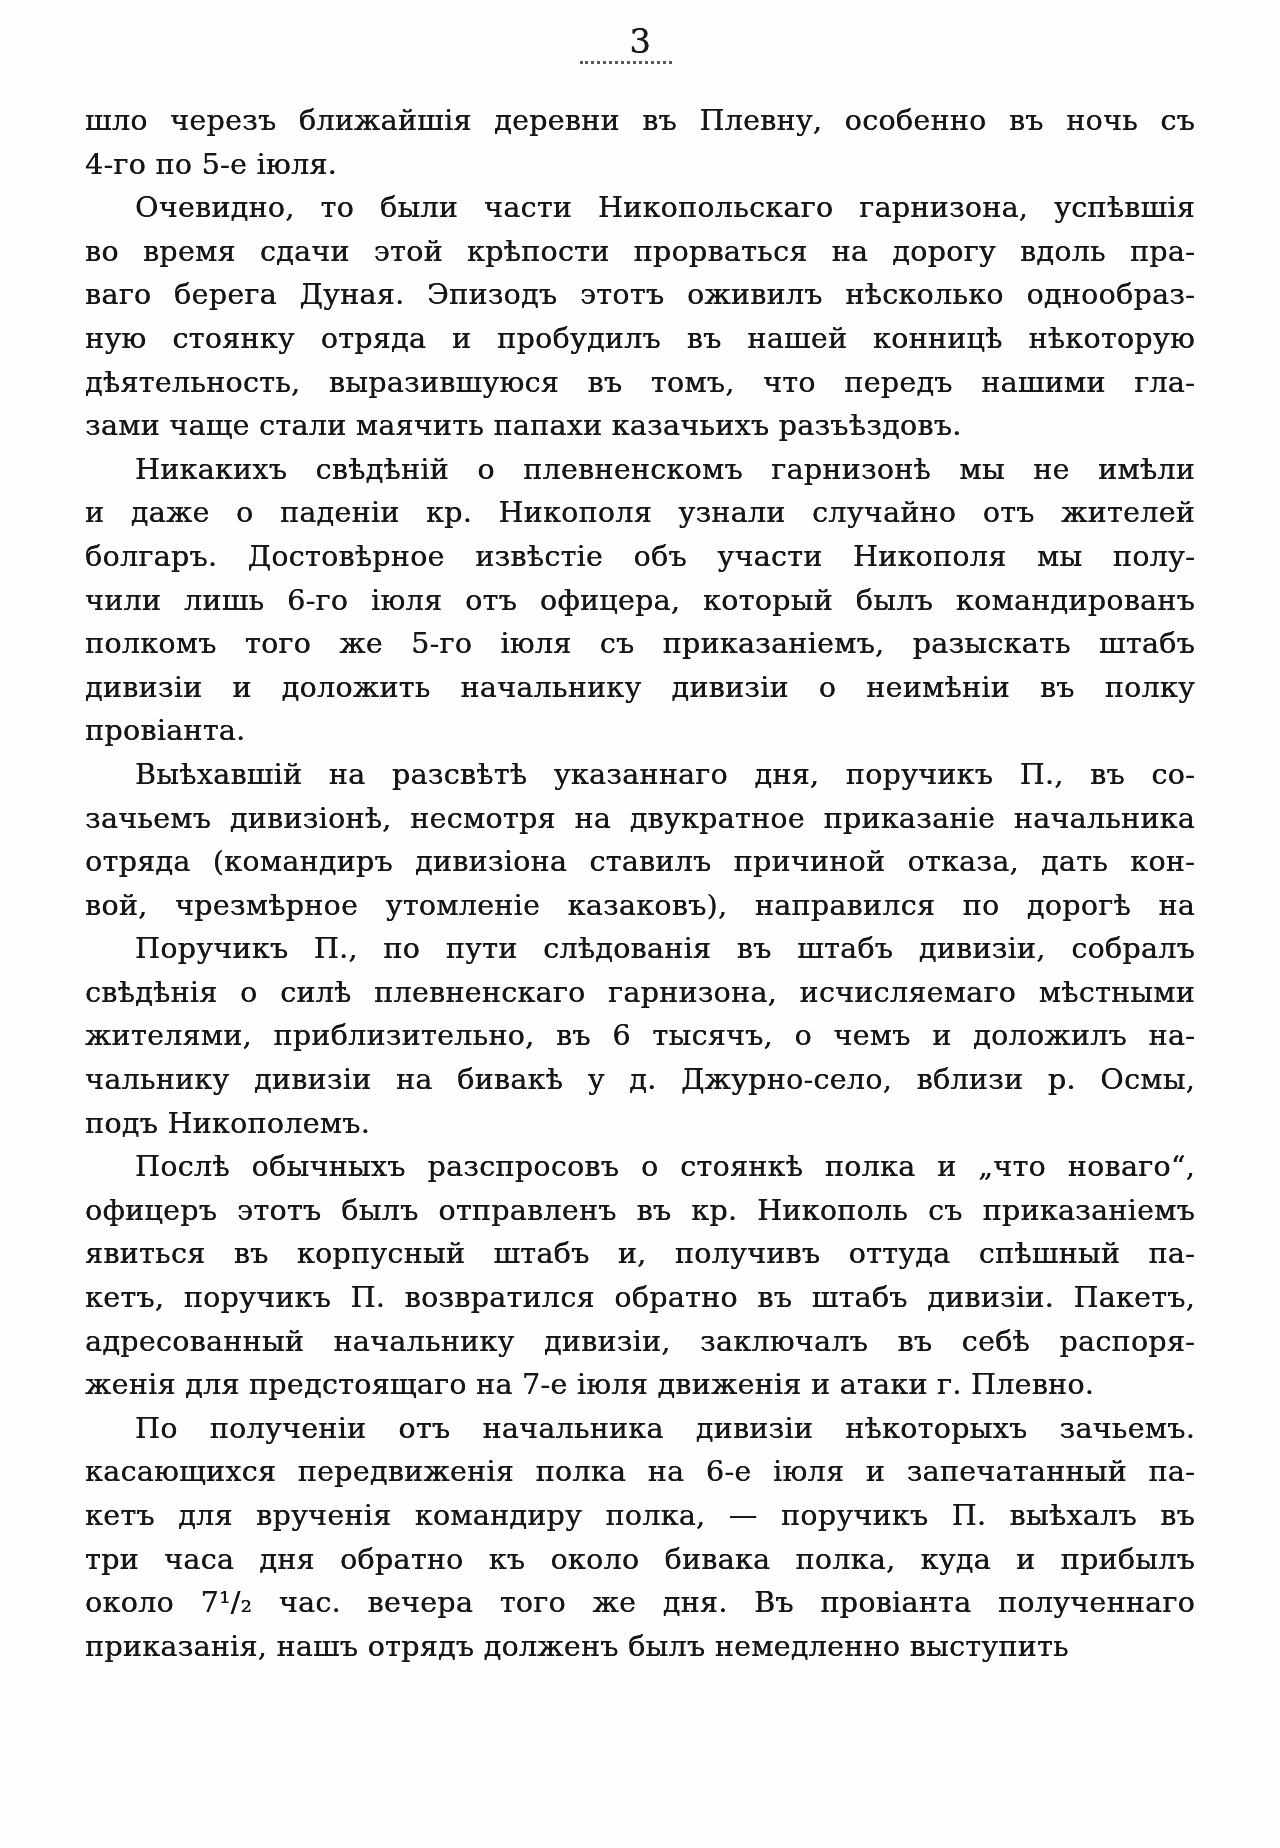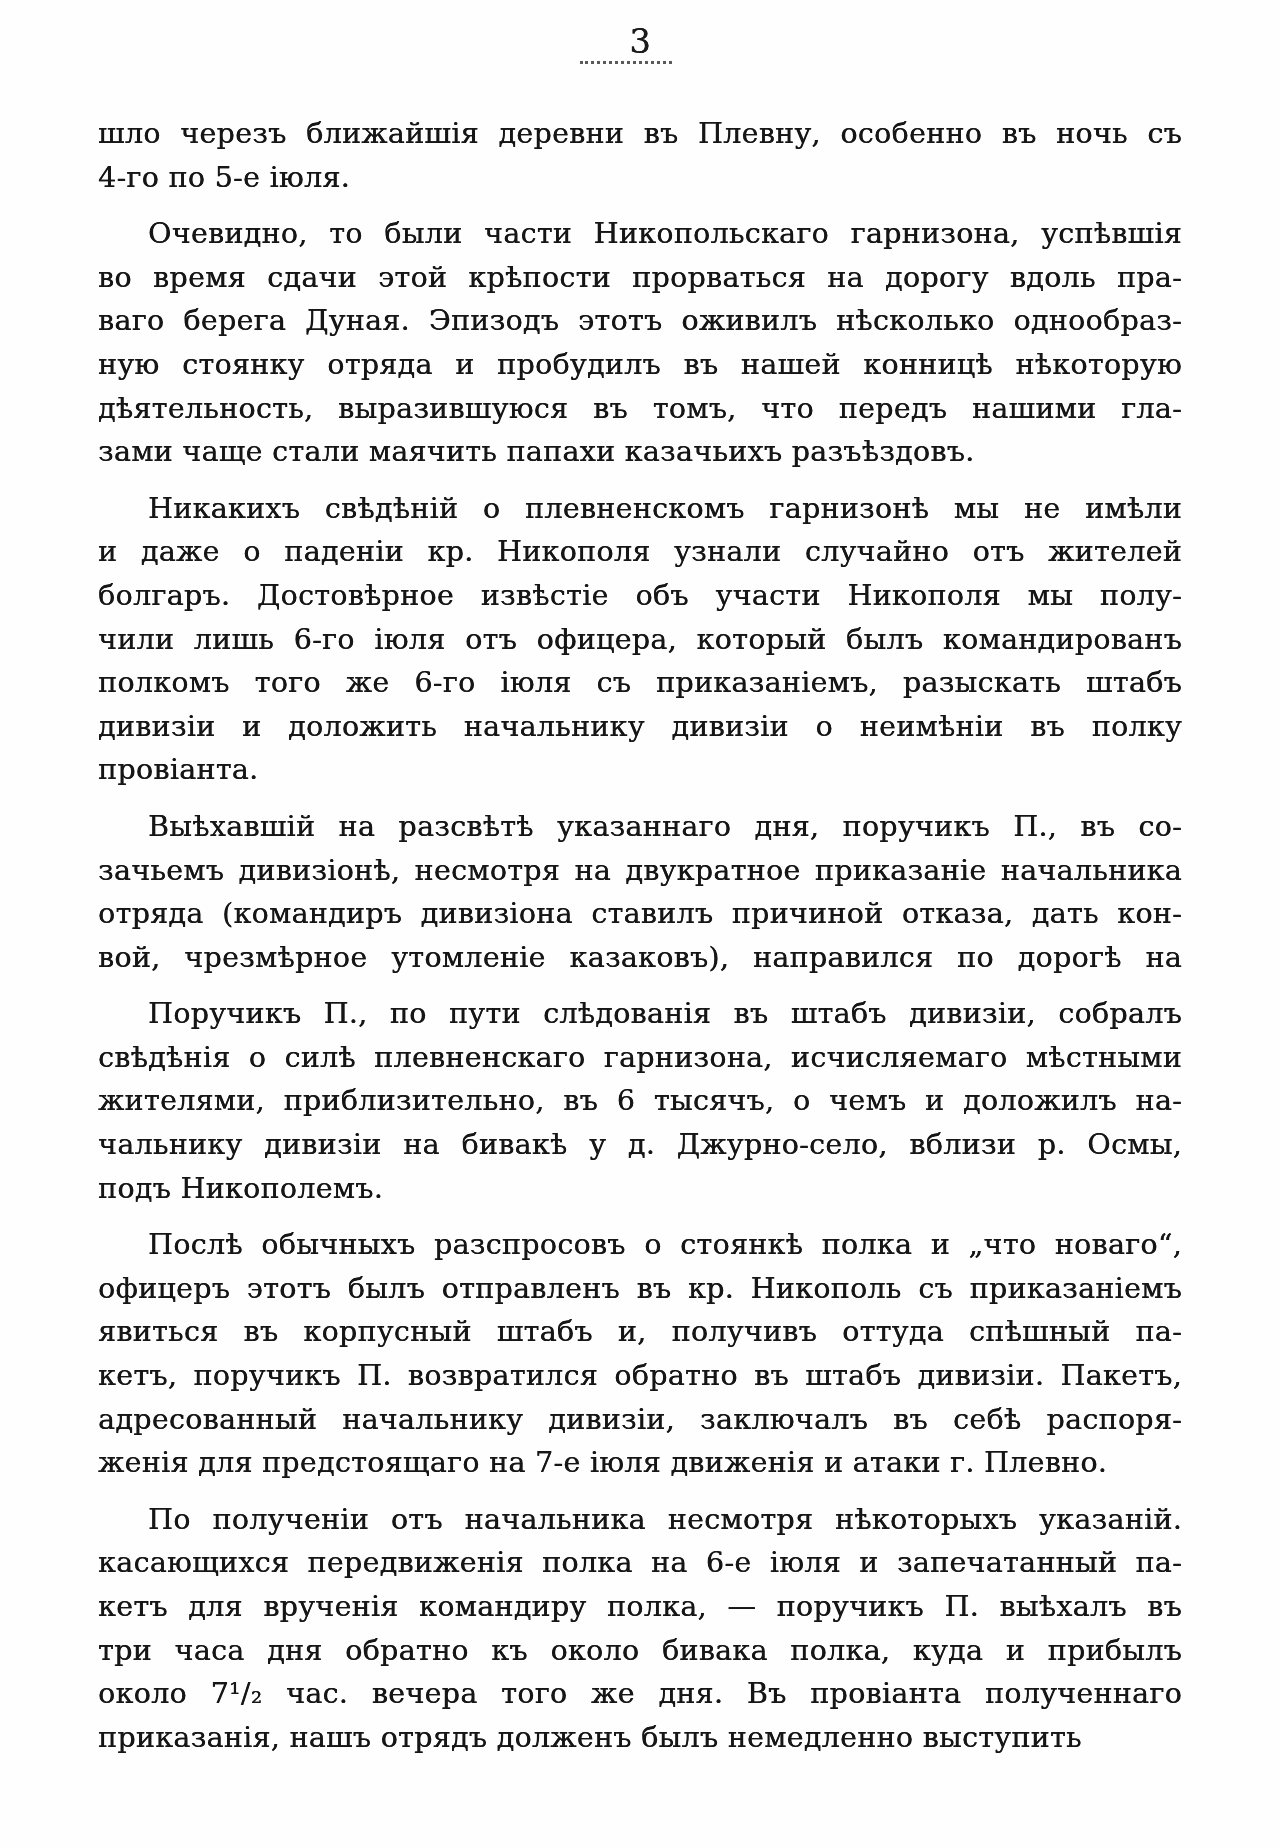--- a/index.html
+++ b/index.html
@@ -37,21 +37,21 @@
   .text-block {
     position: absolute;
     top: 99px;
     left: 85px;
     width: 1110px;
     font-size: 28.5px;
     line-height: 43.6px;
     letter-spacing: 0.3px;
     text-shadow: 0.35px 0 0 currentColor; 
   }
-  .para { margin: 13px; }
+  .para { margin: 0; }
   .line {
     text-align: justify;
     text-align-last: justify;
     height: 43.6px;
     overflow: hidden;
   }
   .line.indent { text-indent: 50px; }
   .line.final { text-align-last: left; }
 </style>
 </head>
@@ -74,21 +74,21 @@
         <div class="line">ваго берега Дуная. Эпизодъ этотъ оживилъ нѣсколько однообраз-</div>
         <div class="line">ную стоянку отряда и пробудилъ въ нашей конницѣ нѣкоторую</div>
         <div class="line">дѣятельность, выразившуюся въ томъ, что передъ нашими гла-</div>
         <div class="line final">зами чаще стали маячить папахи казачьихъ разъѣздовъ.</div>
       </div>
       <div class="para">
         <div class="line indent">Никакихъ свѣдѣній о плевненскомъ гарнизонѣ мы не имѣли</div>
         <div class="line">и даже о паденіи кр. Никополя узнали случайно отъ жителей</div>
         <div class="line">болгаръ. Достовѣрное извѣстіе объ участи Никополя мы полу-</div>
         <div class="line">чили лишь 6-го іюля отъ офицера, который былъ командированъ</div>
-        <div class="line">полкомъ того же 6-го іюля съ приказаніемъ, разыскать штабъ</div>
+        <div class="line">полкомъ того же 5-го іюля съ приказаніемъ, разыскать штабъ</div>
         <div class="line">дивизіи и доложить начальнику дивизіи о неимѣніи въ полку</div>
         <div class="line final">провіанта.</div>
       </div>
       <div class="para">
         <div class="line indent">Выѣхавшій на разсвѣтѣ указаннаго дня, поручикъ П., въ со-</div>
         <div class="line">зачьемъ дивизіонѣ, несмотря на двукратное приказаніе начальника</div>
         <div class="line">отряда (командиръ дивизіона ставилъ причиной отказа, дать кон-</div>
         <div class="line">вой, чрезмѣрное утомленіе казаковъ), направился по дорогѣ на</div>
       </div>
       <div class="para">
@@ -100,21 +100,21 @@
       </div>
       <div class="para">
         <div class="line indent">Послѣ обычныхъ разспросовъ о стоянкѣ полка и „что новаго“,</div>
         <div class="line">офицеръ этотъ былъ отправленъ въ кр. Никополь съ приказаніемъ</div>
         <div class="line">явиться въ корпусный штабъ и, получивъ оттуда спѣшный па-</div>
         <div class="line">кетъ, поручикъ П. возвратился обратно въ штабъ дивизіи. Пакетъ,</div>
         <div class="line">адресованный начальнику дивизіи, заключалъ въ себѣ распоря-</div>
         <div class="line final">женія для предстоящаго на 7-е іюля движенія и атаки г. Плевно.</div>
       </div>
       <div class="para">
-        <div class="line indent">По полученіи отъ начальника несмотря нѣкоторыхъ указаній.</div>
+        <div class="line indent">По полученіи отъ начальника дивизіи нѣкоторыхъ зачьемъ.</div>
         <div class="line">касающихся передвиженія полка на 6-е іюля и запечатанный па-</div>
         <div class="line">кетъ для врученія командиру полка, — поручикъ П. выѣхалъ въ</div>
         <div class="line">три часа дня обратно къ около бивака полка, куда и прибылъ</div>
         <div class="line">около 7¹/₂ час. вечера того же дня. Въ провіанта полученнаго</div>
         <div class="line final">приказанія, нашъ отрядъ долженъ былъ немедленно выступить</div>
       </div>
     </div>
 </div>
 
 </body></html>

